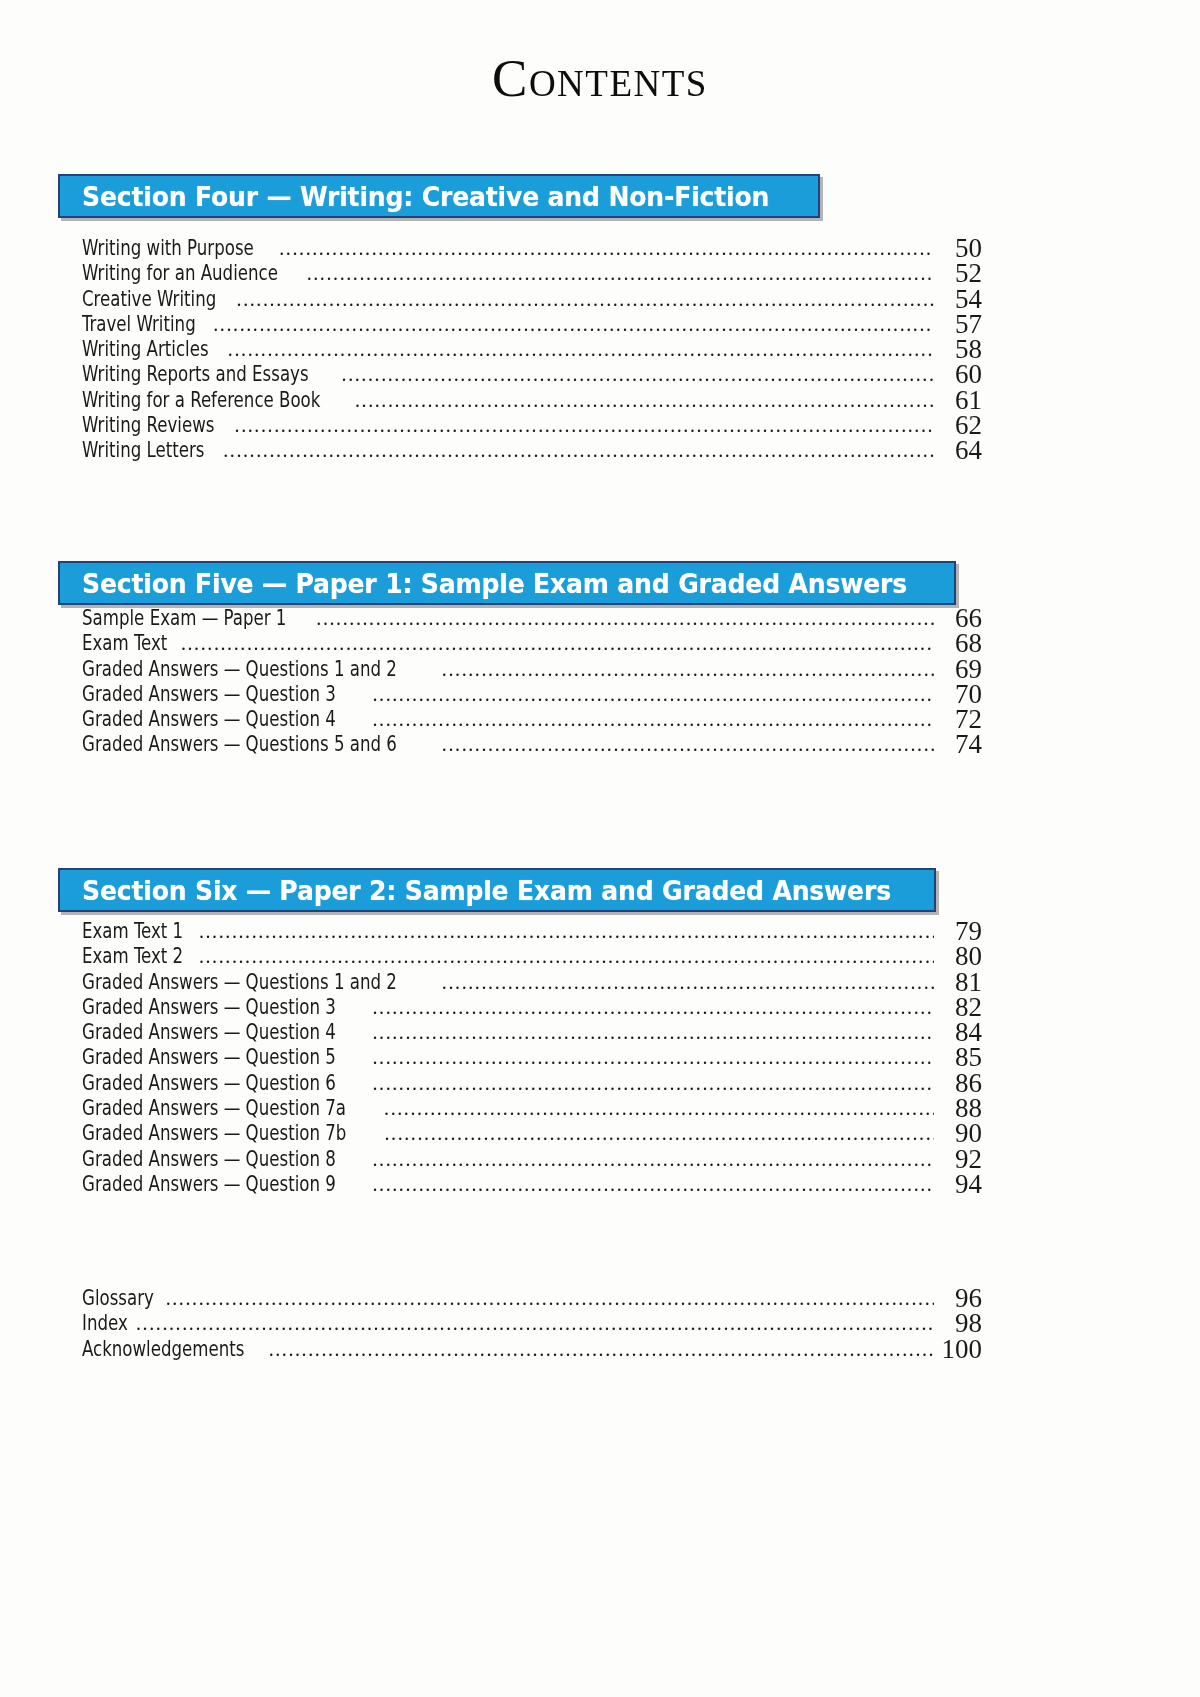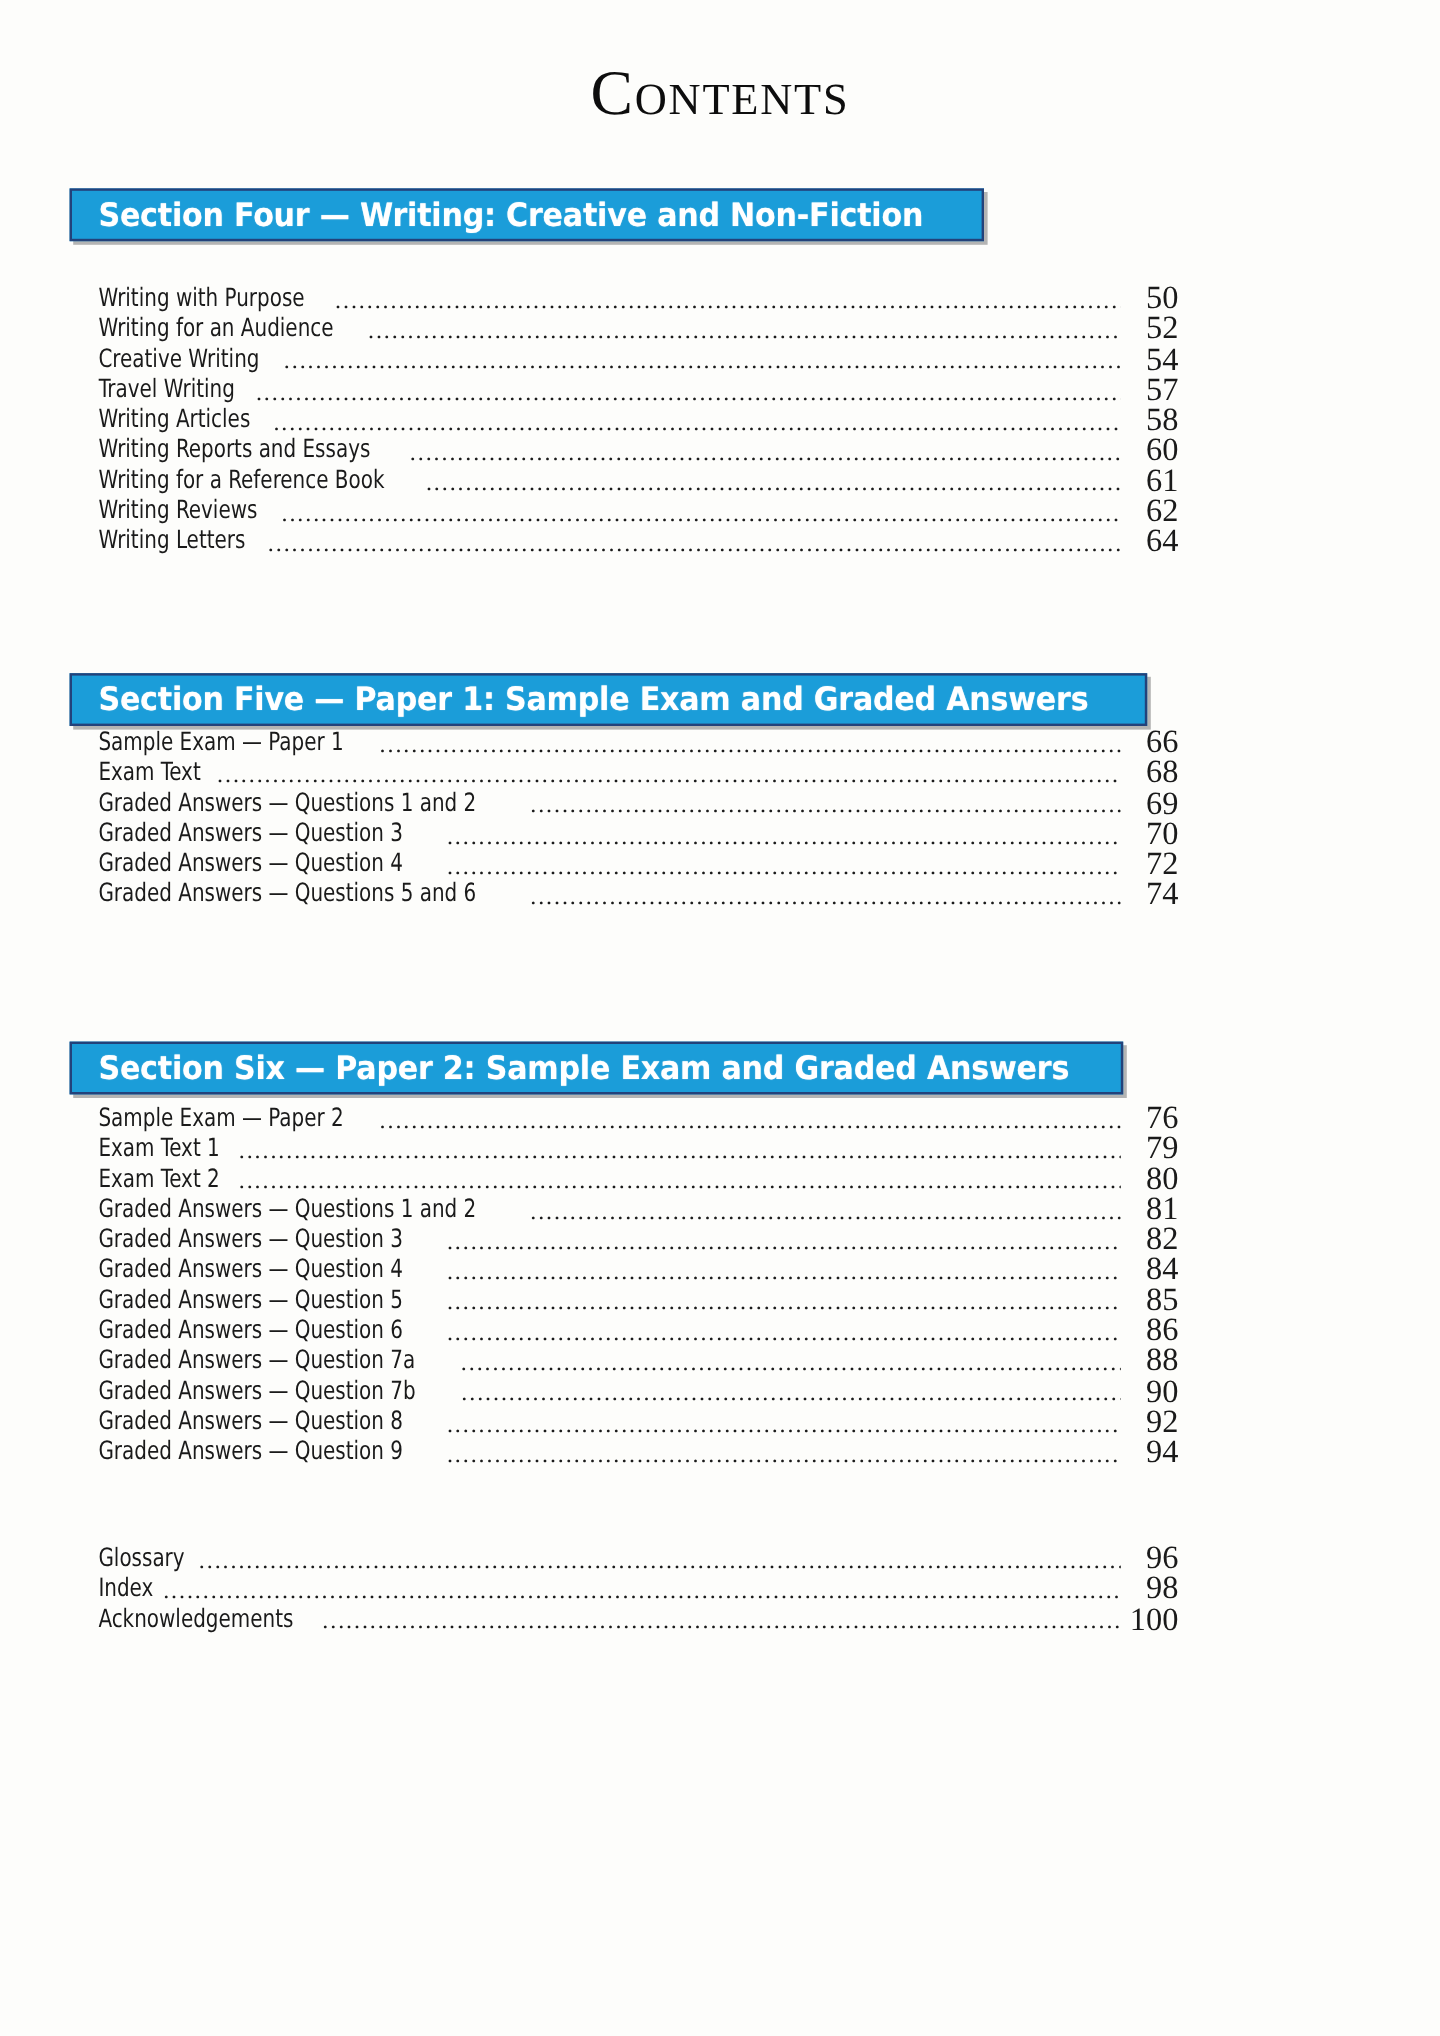--- a/index.html
+++ b/index.html
@@ -56,38 +56,38 @@
     font-family: "DejaVu Sans", "Liberation Sans", sans-serif;
     font-weight: bold;
     font-size: 27px;
     letter-spacing: -0.2px;
     transform: scaleX(0.93);
     transform-origin: left center;
     white-space: nowrap;
     text-shadow: 0 0 1px rgba(255,255,255,0.6);
   }
 
-  #banner-4 { top: 157px; width: 762px; }
+  #banner-4 { top: 174px; width: 762px; }
   #banner-5 { top: 561px; width: 898px; text-align: center; }
   #banner-6 { top: 848px; width: 878px; margin-top: 20px; }
 
   
   .toc-list {
     position: absolute;
     left: 82px;
     width: 900px;
   }
   #list-4 { top: 236px; }
   #list-5 { top: 606px; }
   #list-6 { top: 919px; }
   #list-back { top: 1286px; }
 
   .toc-row {
     display: flex;
-    align-items: center;
+    align-items: flex-start;
     width: 900px;
     height: 25.3px;
     line-height: 25.3px;
     color: #1a1a1a;
     overflow: hidden;
   }
 
   .toc-label {
     font-family: "DejaVu Sans Condensed", "Liberation Sans Narrow", "Liberation Sans", sans-serif;
     font-size: 21px;
@@ -220,25 +220,20 @@
         <span class="toc-page">74</span>
       </div>
     </div>
 
   <div class="section-banner" id="banner-6">
     <span class="banner-text">Section Six — Paper 2: Sample Exam and Graded Answers</span>
   </div>
 
   <div class="toc-list" id="list-6">
       <div class="toc-row">
-        <span class="toc-label">Sample Exam — Paper 2</span>
-        <span class="toc-dots"></span>
-        <span class="toc-page">76</span>
-      </div>
-      <div class="toc-row">
         <span class="toc-label">Exam Text 1</span>
         <span class="toc-dots"></span>
         <span class="toc-page">79</span>
       </div>
       <div class="toc-row">
         <span class="toc-label">Exam Text 2</span>
         <span class="toc-dots"></span>
         <span class="toc-page">80</span>
       </div>
       <div class="toc-row">

